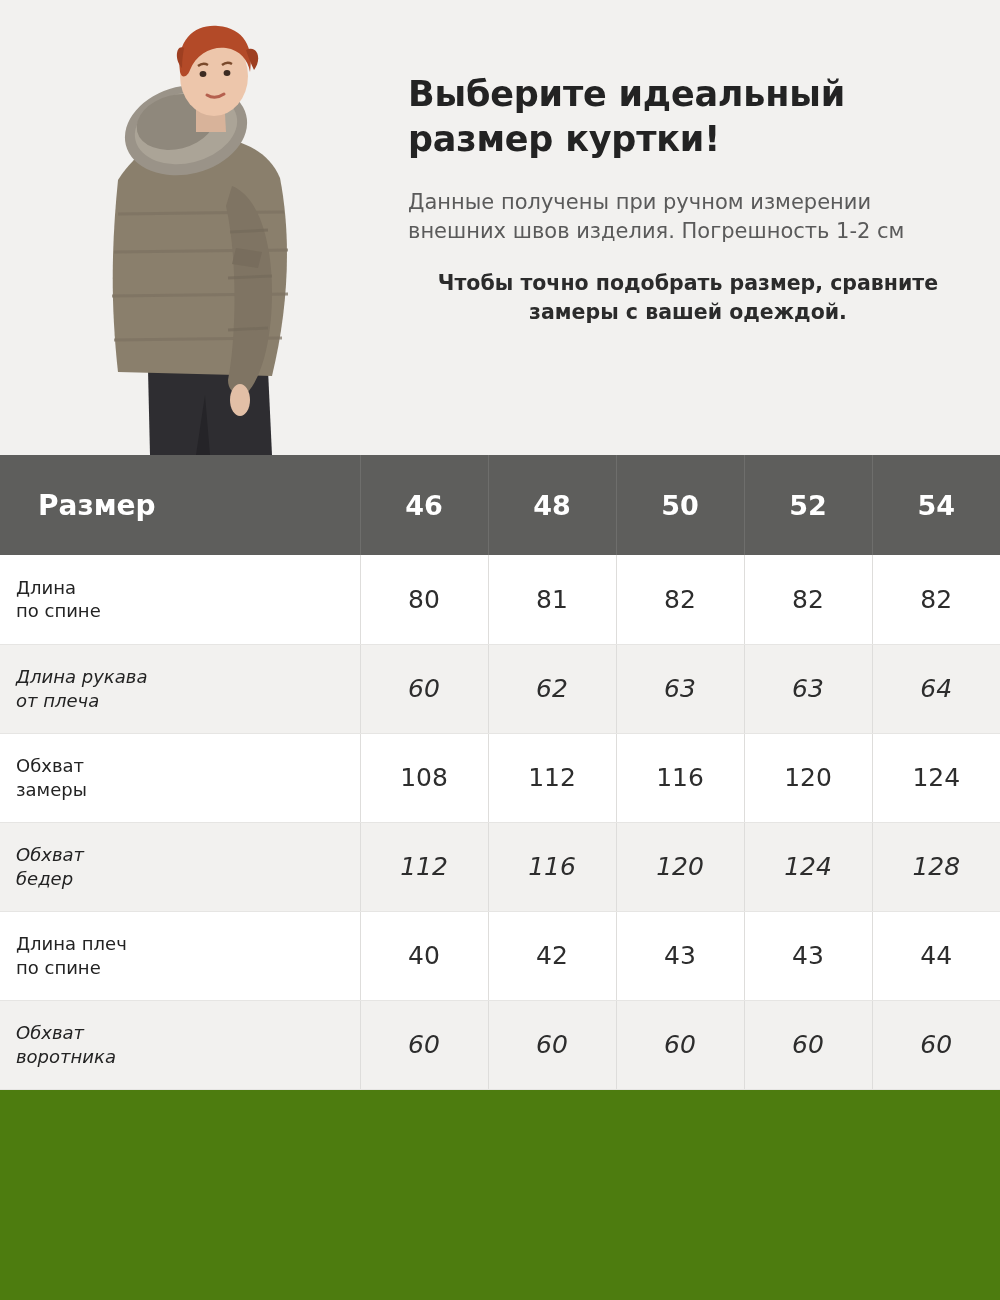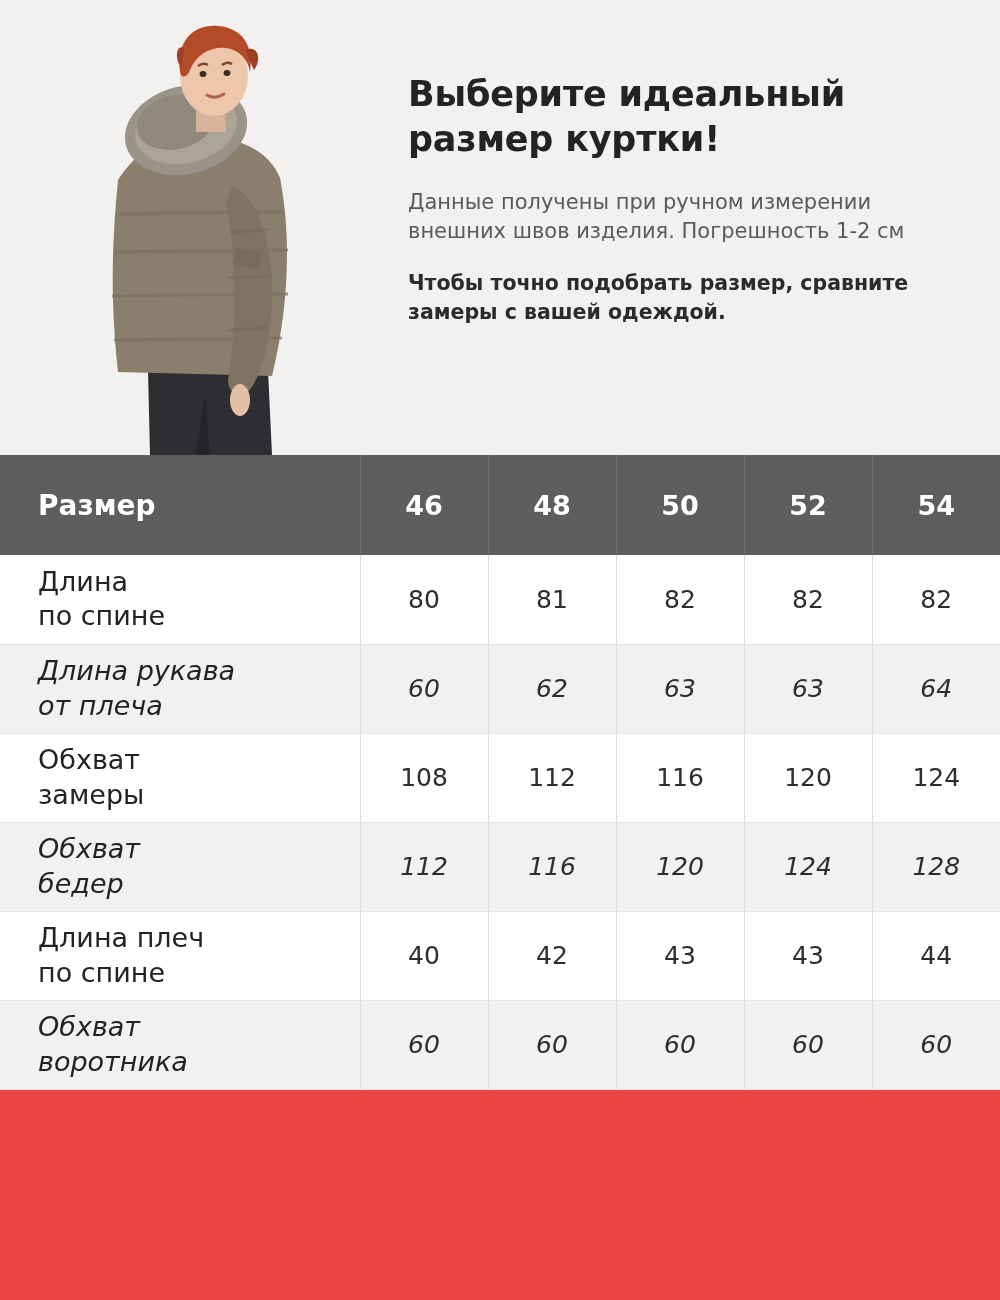--- a/index.html
+++ b/index.html
@@ -11,21 +11,21 @@
     width: 1000px;
     height: 1300px;
     font-family: "DejaVu Sans", "Liberation Sans", sans-serif;
     overflow: hidden;
     position: relative;
   }
   .page {
     width: 1000px;
     height: 1300px;
     position: relative;
-    background: #ef4444;
+    background: #4d7c0f;
     display: flex;
     flex-direction: column;
   }
 
   
   .hero {
     position: relative;
     height: 455px;
     background: #f2f1ef;
     overflow: hidden;
@@ -58,20 +58,21 @@
     line-height: 1.42;
     margin: 0 0 22px 0;
     font-weight: 400;
   }
   .hero-note {
     font-size: 20.5px;
     color: #2b2b2b;
     font-weight: bold;
     line-height: 1.42;
     margin: 0;
+    text-align: center;
   }
 
   
   .table {
     width: 1000px;
     border-collapse: collapse;
     table-layout: fixed;
     background: #ffffff;
   }
   .table col.c-label { width: 360px; }
@@ -106,23 +107,23 @@
     text-align: center;
     vertical-align: middle;
     border-right: 1px solid #dedddb;
     border-bottom: 1px solid #e6e5e3;
     padding: 0;
     font-weight: 400;
   }
   .table tbody td:last-child { border-right: none; }
   .table tbody td.label {
     text-align: left;
-    padding-left: 38px;
+    padding-left: 16px;
     padding-right: 10px;
-    font-size: 27px;
+    font-size: 18px;
     line-height: 1.28;
     color: #232323;
   }
   .label-l2 { display: block; }
 
   
   .ph-bg { position:absolute; inset:0; background:#f2f1ef; }
   svg.model { position:absolute; left:0; top:0; }
 </style>
 </head>

